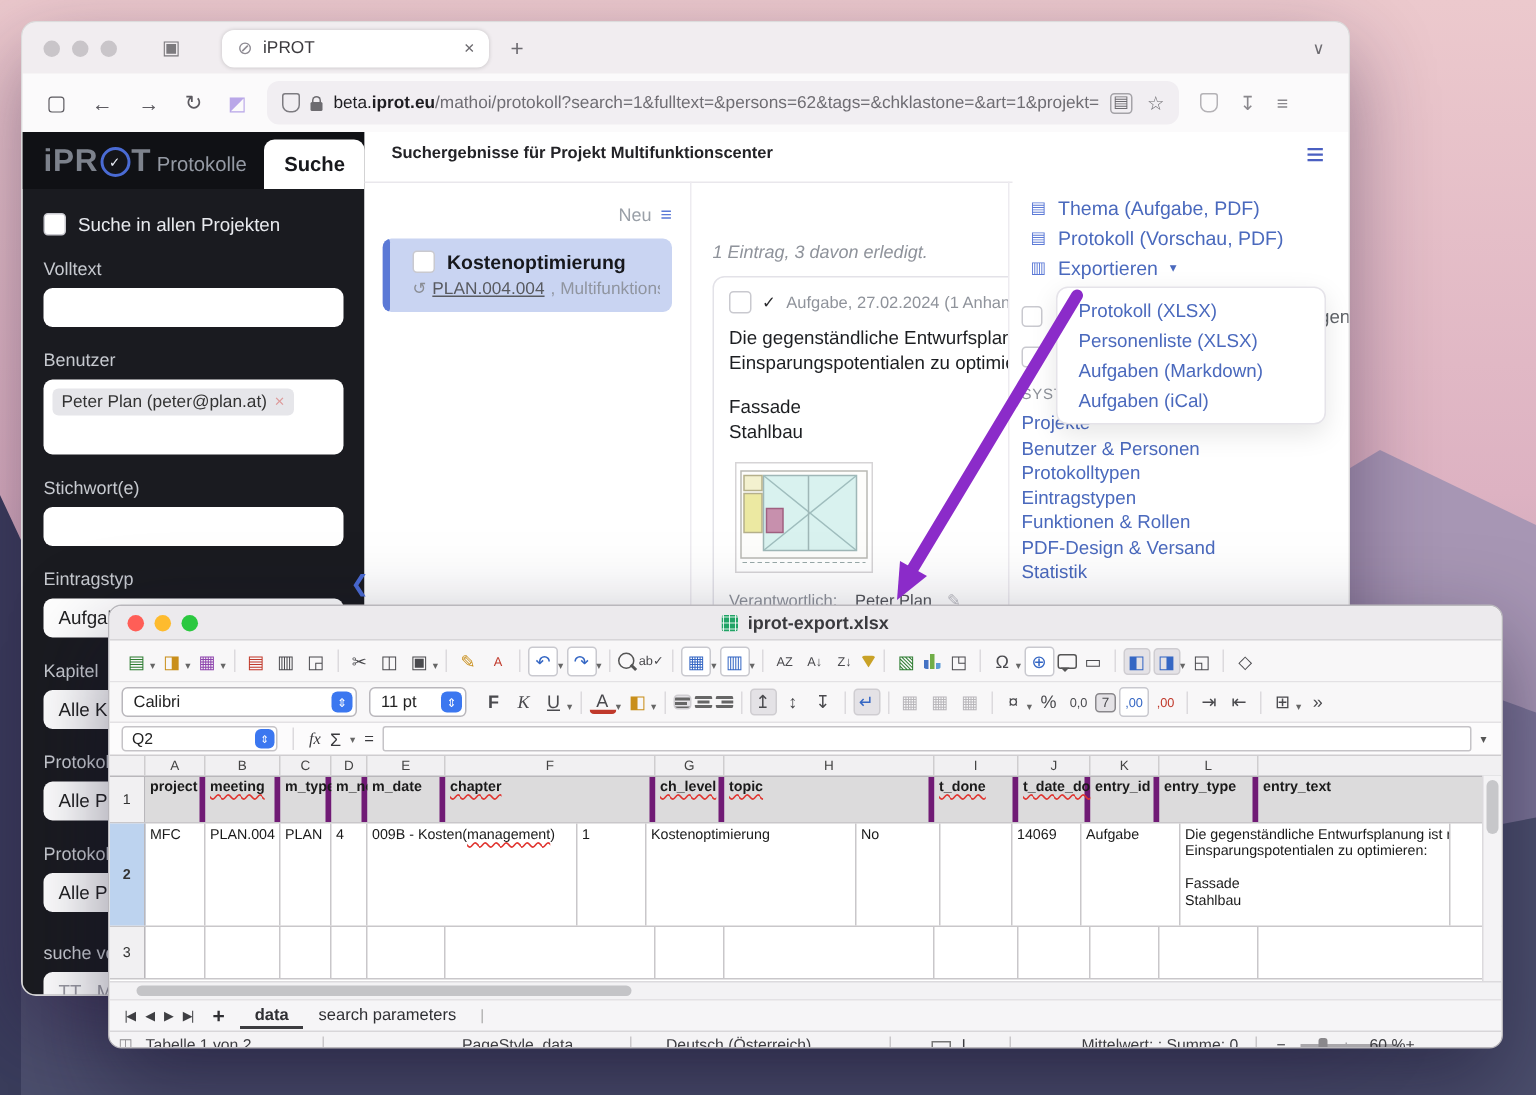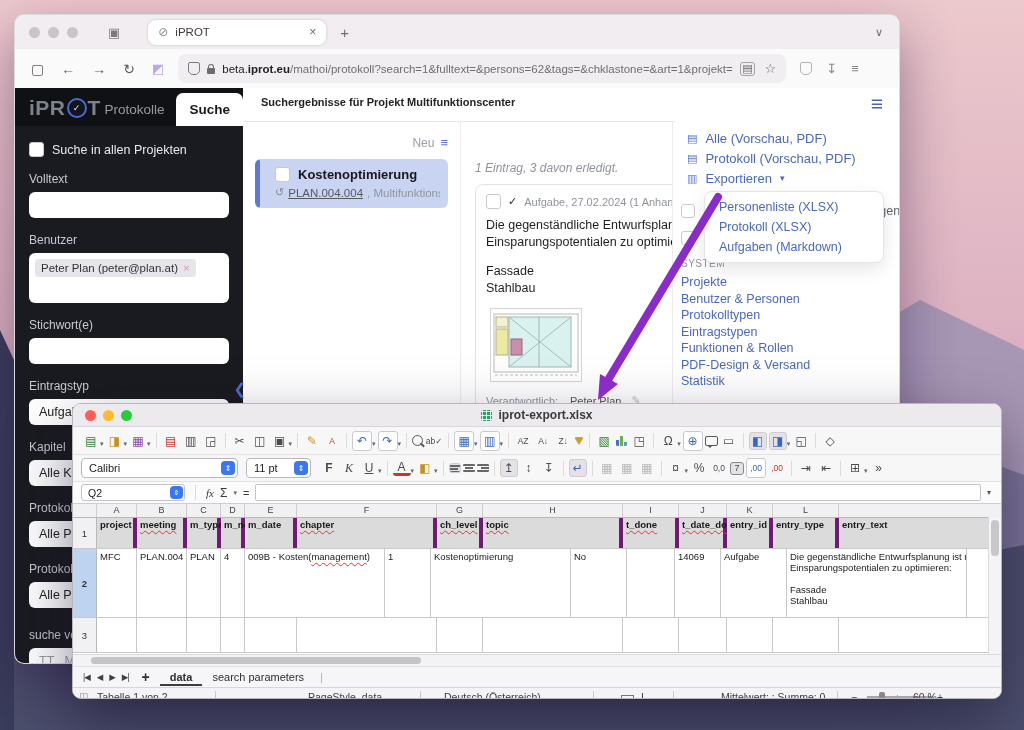--- a/index.html
+++ b/index.html
@@ -367,21 +367,21 @@
             </div>
           </div>
         </div>
 
         <div class="menucol">
           <span class="hamb">≡</span>
           <div class="mact">
 
               <div class="marow">
                 <span class="mai">▤</span>
-                <span>Alle (Vorschau, PDF)</span>
+                <span>Thema (Aufgabe, PDF)</span>
 
               </div>
 
               <div class="marow">
                 <span class="mai">▤</span>
                 <span>Protokoll (Vorschau, PDF)</span>
 
               </div>
 
               <div class="marow">
@@ -399,23 +399,24 @@
           <div class="syslink">Projekte</div>
               <div class="syslink">Benutzer &amp; Personen</div>
               <div class="syslink">Protokolltypen</div>
               <div class="syslink">Eintragstypen</div>
               <div class="syslink">Funktionen &amp; Rollen</div>
               <div class="syslink">PDF-Design &amp; Versand</div>
               <div class="syslink">Statistik</div>
             </div>
           <div class="xdrop">
 
-          <div class="xitem">Personenliste (XLSX)</div>
-              <div class="xitem">Protokoll (XLSX)</div>
+          <div class="xitem">Protokoll (XLSX)</div>
+              <div class="xitem">Personenliste (XLSX)</div>
               <div class="xitem">Aufgaben (Markdown)</div>
+              <div class="xitem">Aufgaben (iCal)</div>
             </div>
         </div>
       </div>
     </div>
   </div>
 
   <div id="calc">
     <div class="ctitle">
       <span class="ctl">
         <i class="r"></i>

